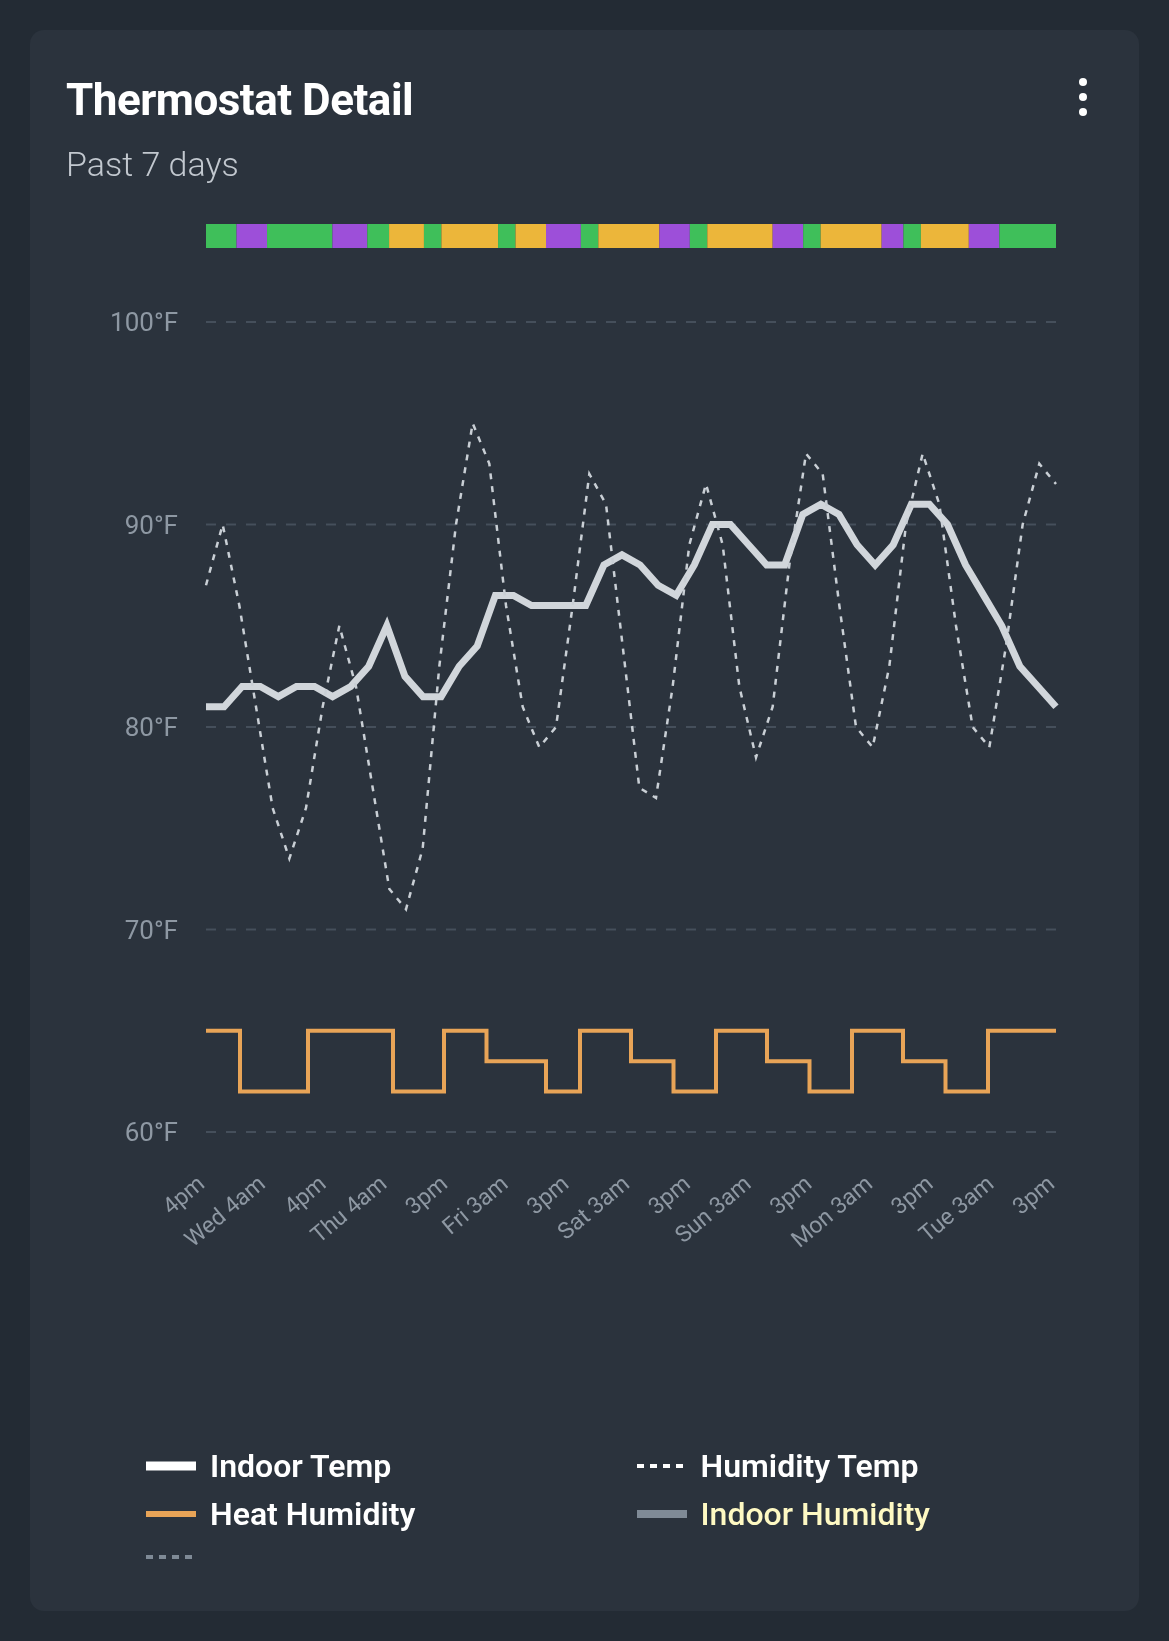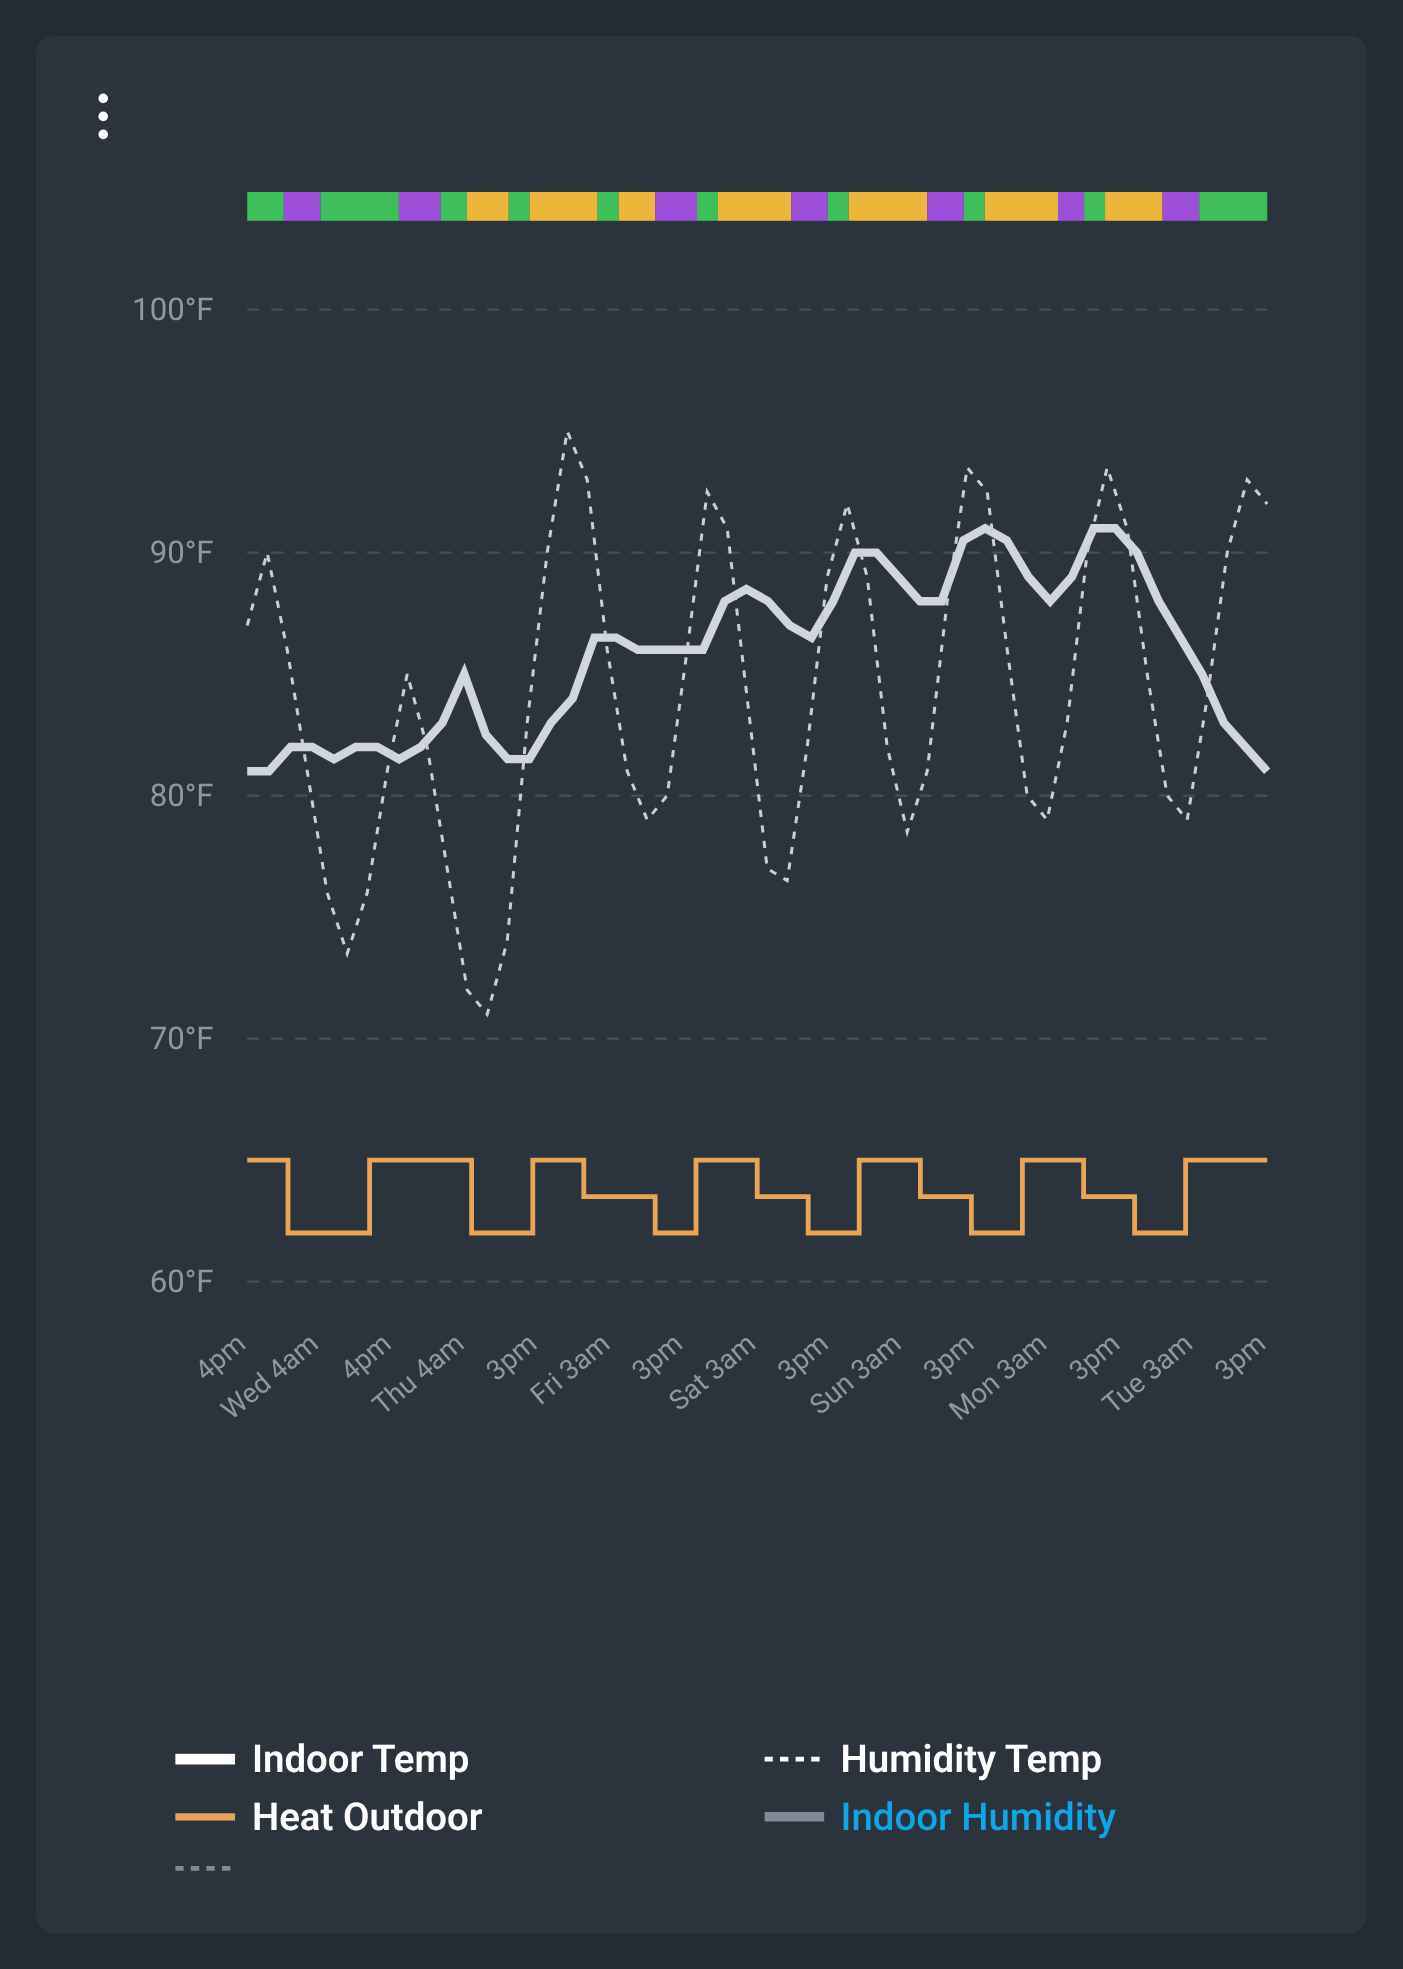--- a/index.html
+++ b/index.html
@@ -69,30 +69,34 @@
     font-size: 32px;
     font-weight: 600;
   }
   .legend-item {
     display: flex;
     align-items: center;
     gap: 14px;
   }
   .swatch { width: 50px; height: 28px; display:flex; align-items:center; justify-content:center;}
   .swatch svg { width: 50px; height: 10px; }
-  .dim { color: #0ea5e9; font-weight: 500; }
+  .dim { color: #fef9c3; font-weight: 500; }
   .bright { color: #ffffff; }
   .xlabel { font-size: 23px; fill: #8e98a3; font-weight: 400;}
   .ylabel { font-size: 26px; fill: #8e98a3; font-weight: 400;}
 </style>
 </head>
 <body>
 
 <div class="card">
   <div class="card-header">
+    <div>
+      <h1 class="card-title">Thermostat Detail</h1>
+      <div class="card-subtitle">Past 7 days</div>
+    </div>
     <div class="menu-btn">
       <span></span>
       <span></span>
       <span></span>
     </div>
   </div>
 
   <div class="chart-wrap">
     <svg id="chart-svg" width="1000" height="1060" viewBox="0 0 1000 1060">
         <rect x="140" y="12" width="30.51282051282051" height="24" fill="#3fbf5a"></rect>
@@ -196,21 +200,21 @@
           </svg>
         </span>
       <span>Humidity Temp</span>
     </div>
     <div class="legend-item bright">
       <span class="swatch">
           <svg>
             <line x1="0" y1="5" x2="50" y2="5" stroke="#e8a457" stroke-width="6"></line>
           </svg>
         </span>
-      <span>Heat Outdoor</span>
+      <span>Heat Humidity</span>
     </div>
     <div class="legend-item dim">
       <span class="swatch">
           <svg>
             <line x1="0" y1="5" x2="50" y2="5" stroke="#7f8a96" stroke-width="8"></line>
           </svg>
         </span>
       <span>Indoor Humidity</span>
     </div>
     <div class="legend-item dim">

